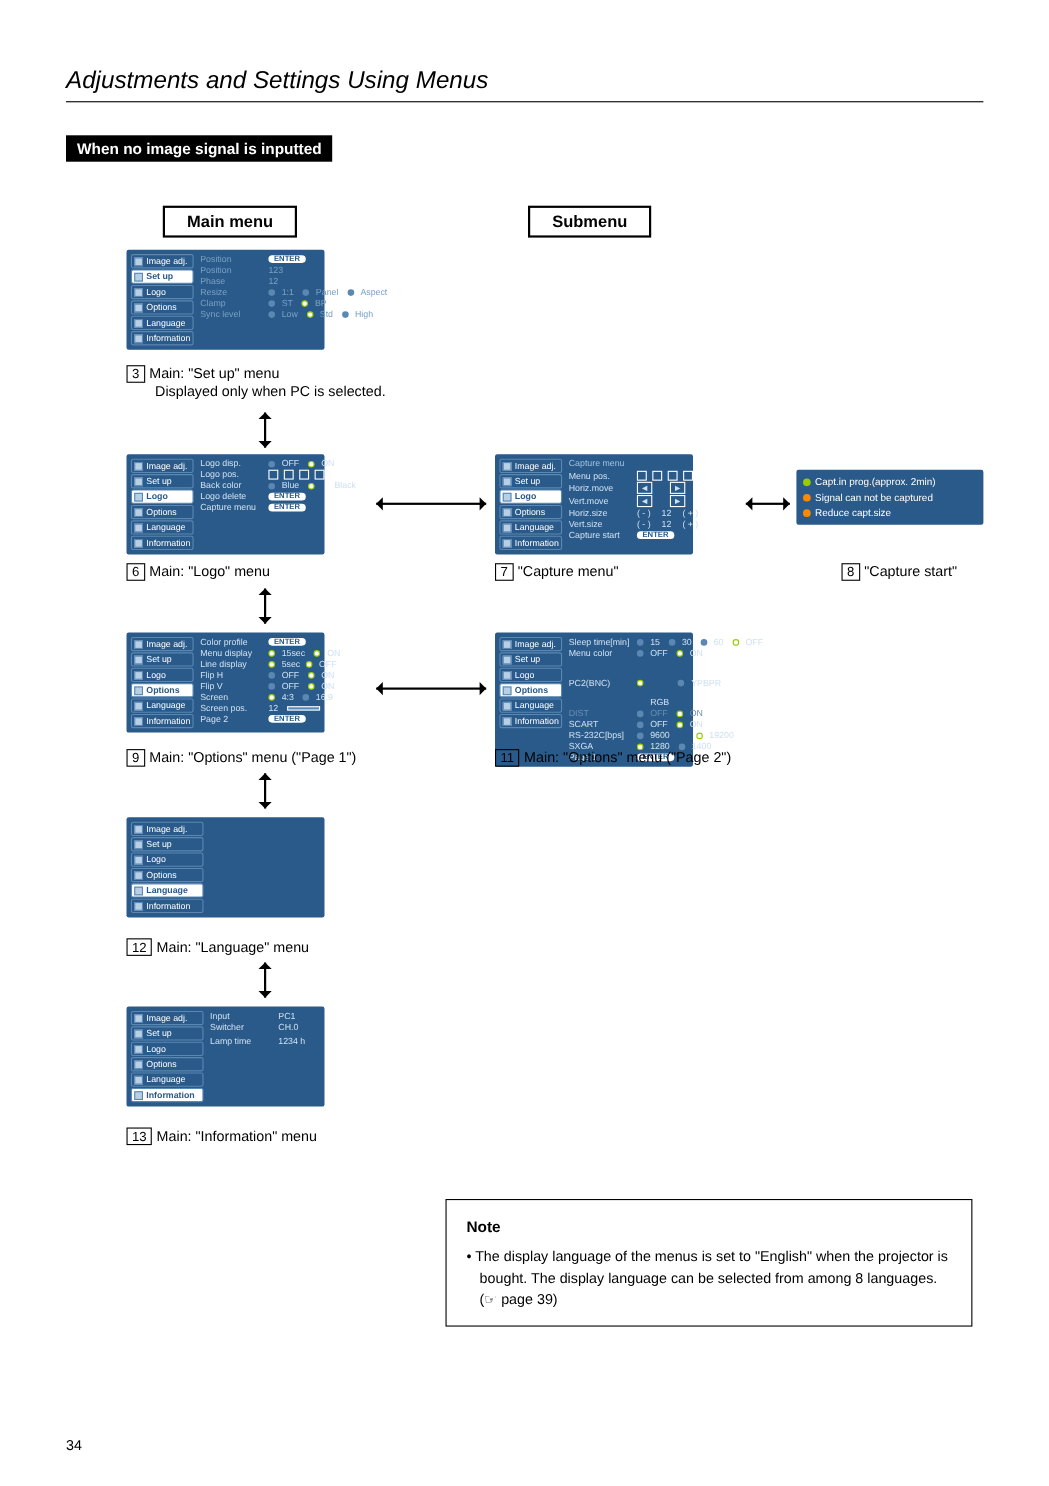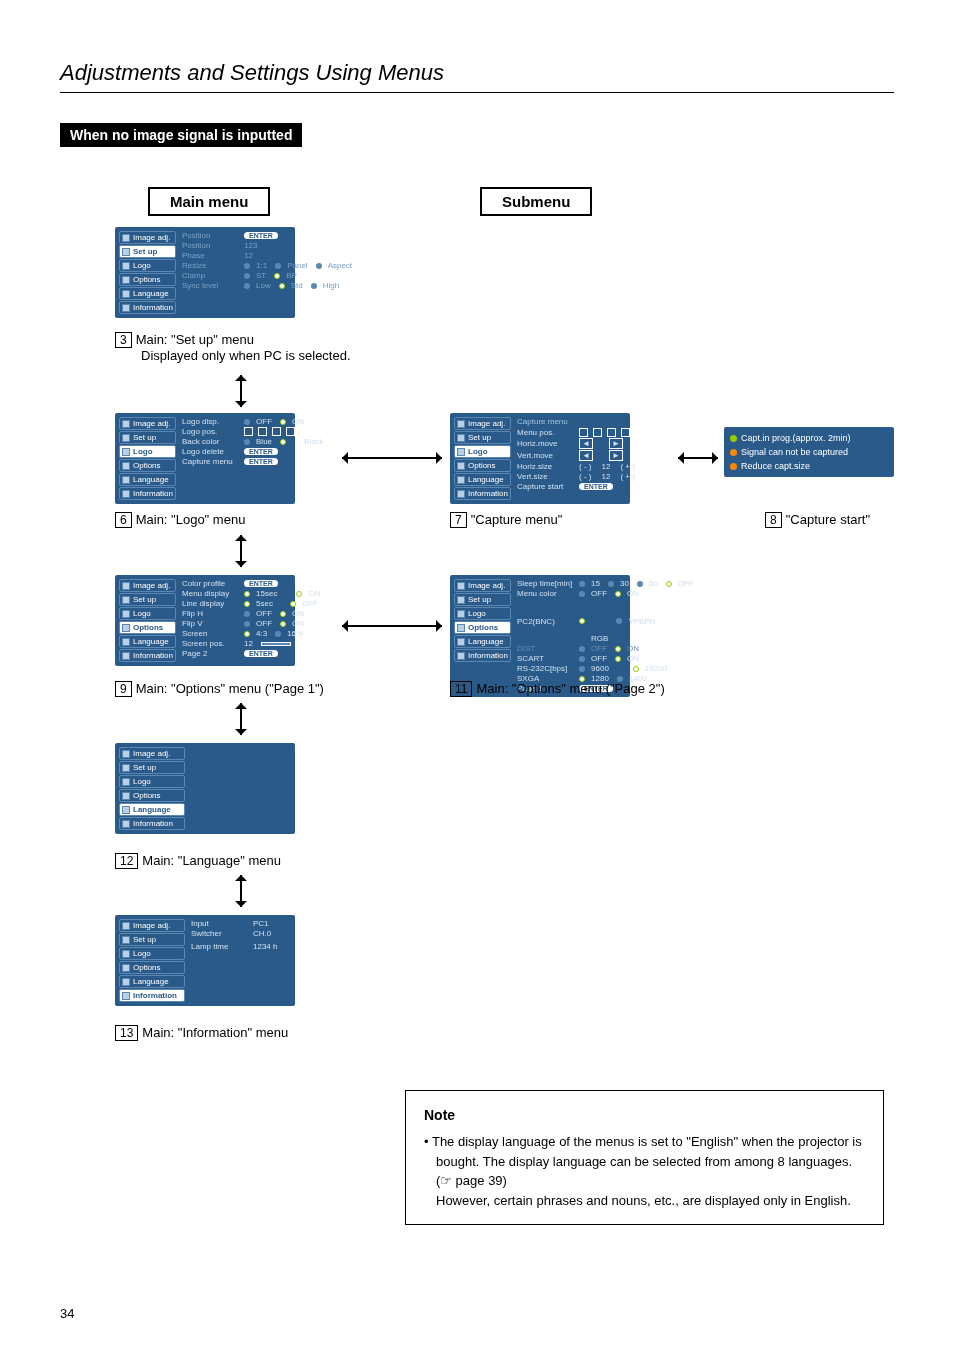--- a/index.html
+++ b/index.html
@@ -362,28 +362,28 @@
         </div>
       </div>
       <div class="menu-right">
         <div class="mrow">
           <span class="lbl">Color profile</span>
           <span class="enter-badge">ENTER</span>
         </div>
         <div class="mrow">
           <span class="lbl">Menu display</span>
           <span class="dot on"></span>
-          <span style="margin-right: 15px;">15sec</span>
+          <span style="margin-right: 4px;">15sec</span>
           <span class="dot on"></span>
           <span style="margin-right: 4px;">ON</span>
         </div>
         <div class="mrow">
           <span class="lbl">Line display</span>
           <span class="dot on"></span>
-          <span style="margin-right: 13px;">5sec</span>
+          <span style="margin-right: 1px;">5sec</span>
           <span class="dot on"></span>
           <span style="margin-right: 4px;">OFF</span>
         </div>
         <div class="mrow">
           <span class="lbl">Flip H</span>
           <span class="dot"></span>
           <span style="margin-right: 4px;">OFF</span>
           <span class="dot on"></span>
           <span style="margin-right: 4px;">ON</span>
         </div>
@@ -691,20 +691,20 @@
     </div>
   <div class="caption c8">
     <span class="numbox">8</span><span>"Capture start"</span>
   </div>
 
 </div>
 
 <div class="note-box">
   <div class="ntitle">Note</div>
   <ul>
-    <li>• <span>The display language of the menus is set to "English" when the projector is bought. The display language can be selected from among 8 languages. (☞ page 39)</span><br><span style="padding-left:0;">However, certain phrases and nouns, etc., are displayed only in English.</span></li>
+    <li>• <span>The display language of the menus is set to "English" when the projector is bought. The display language can be selected from among 8 languages. (☞ page 39)</span><br></li>
   </ul>
 </div>
 
 <div class="page-number">34</div>
 
 
 
 
 </body></html>

